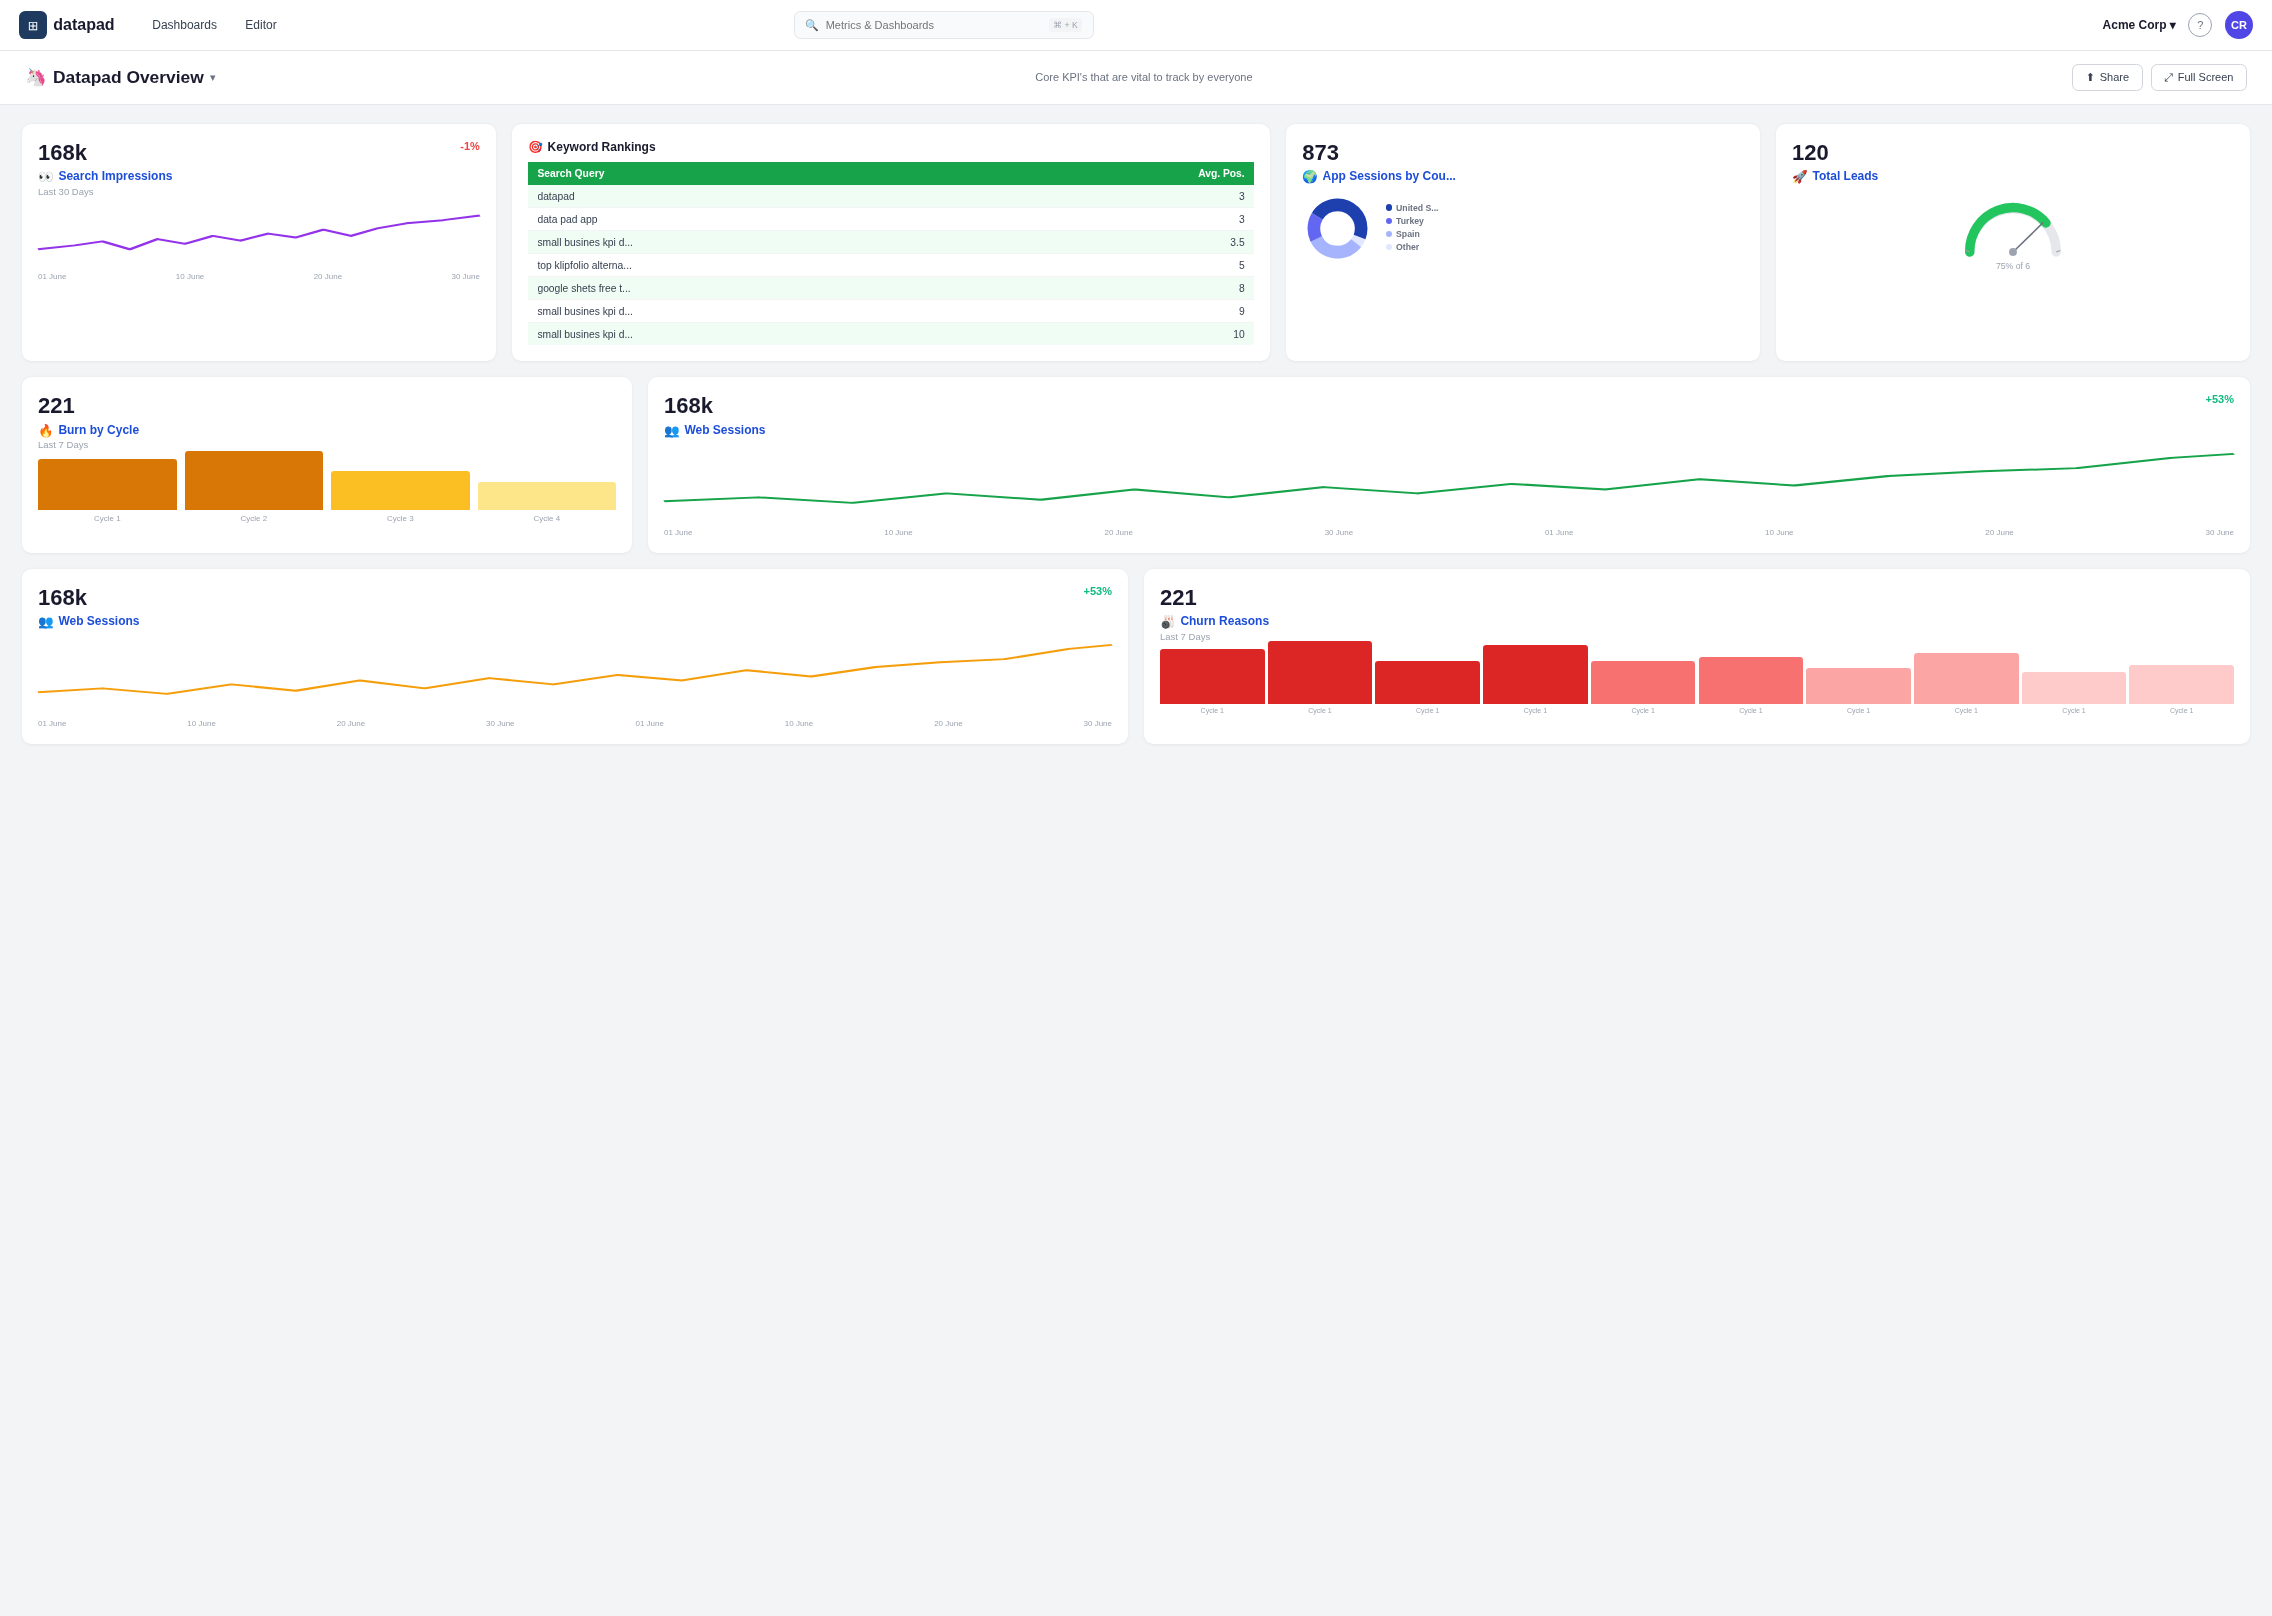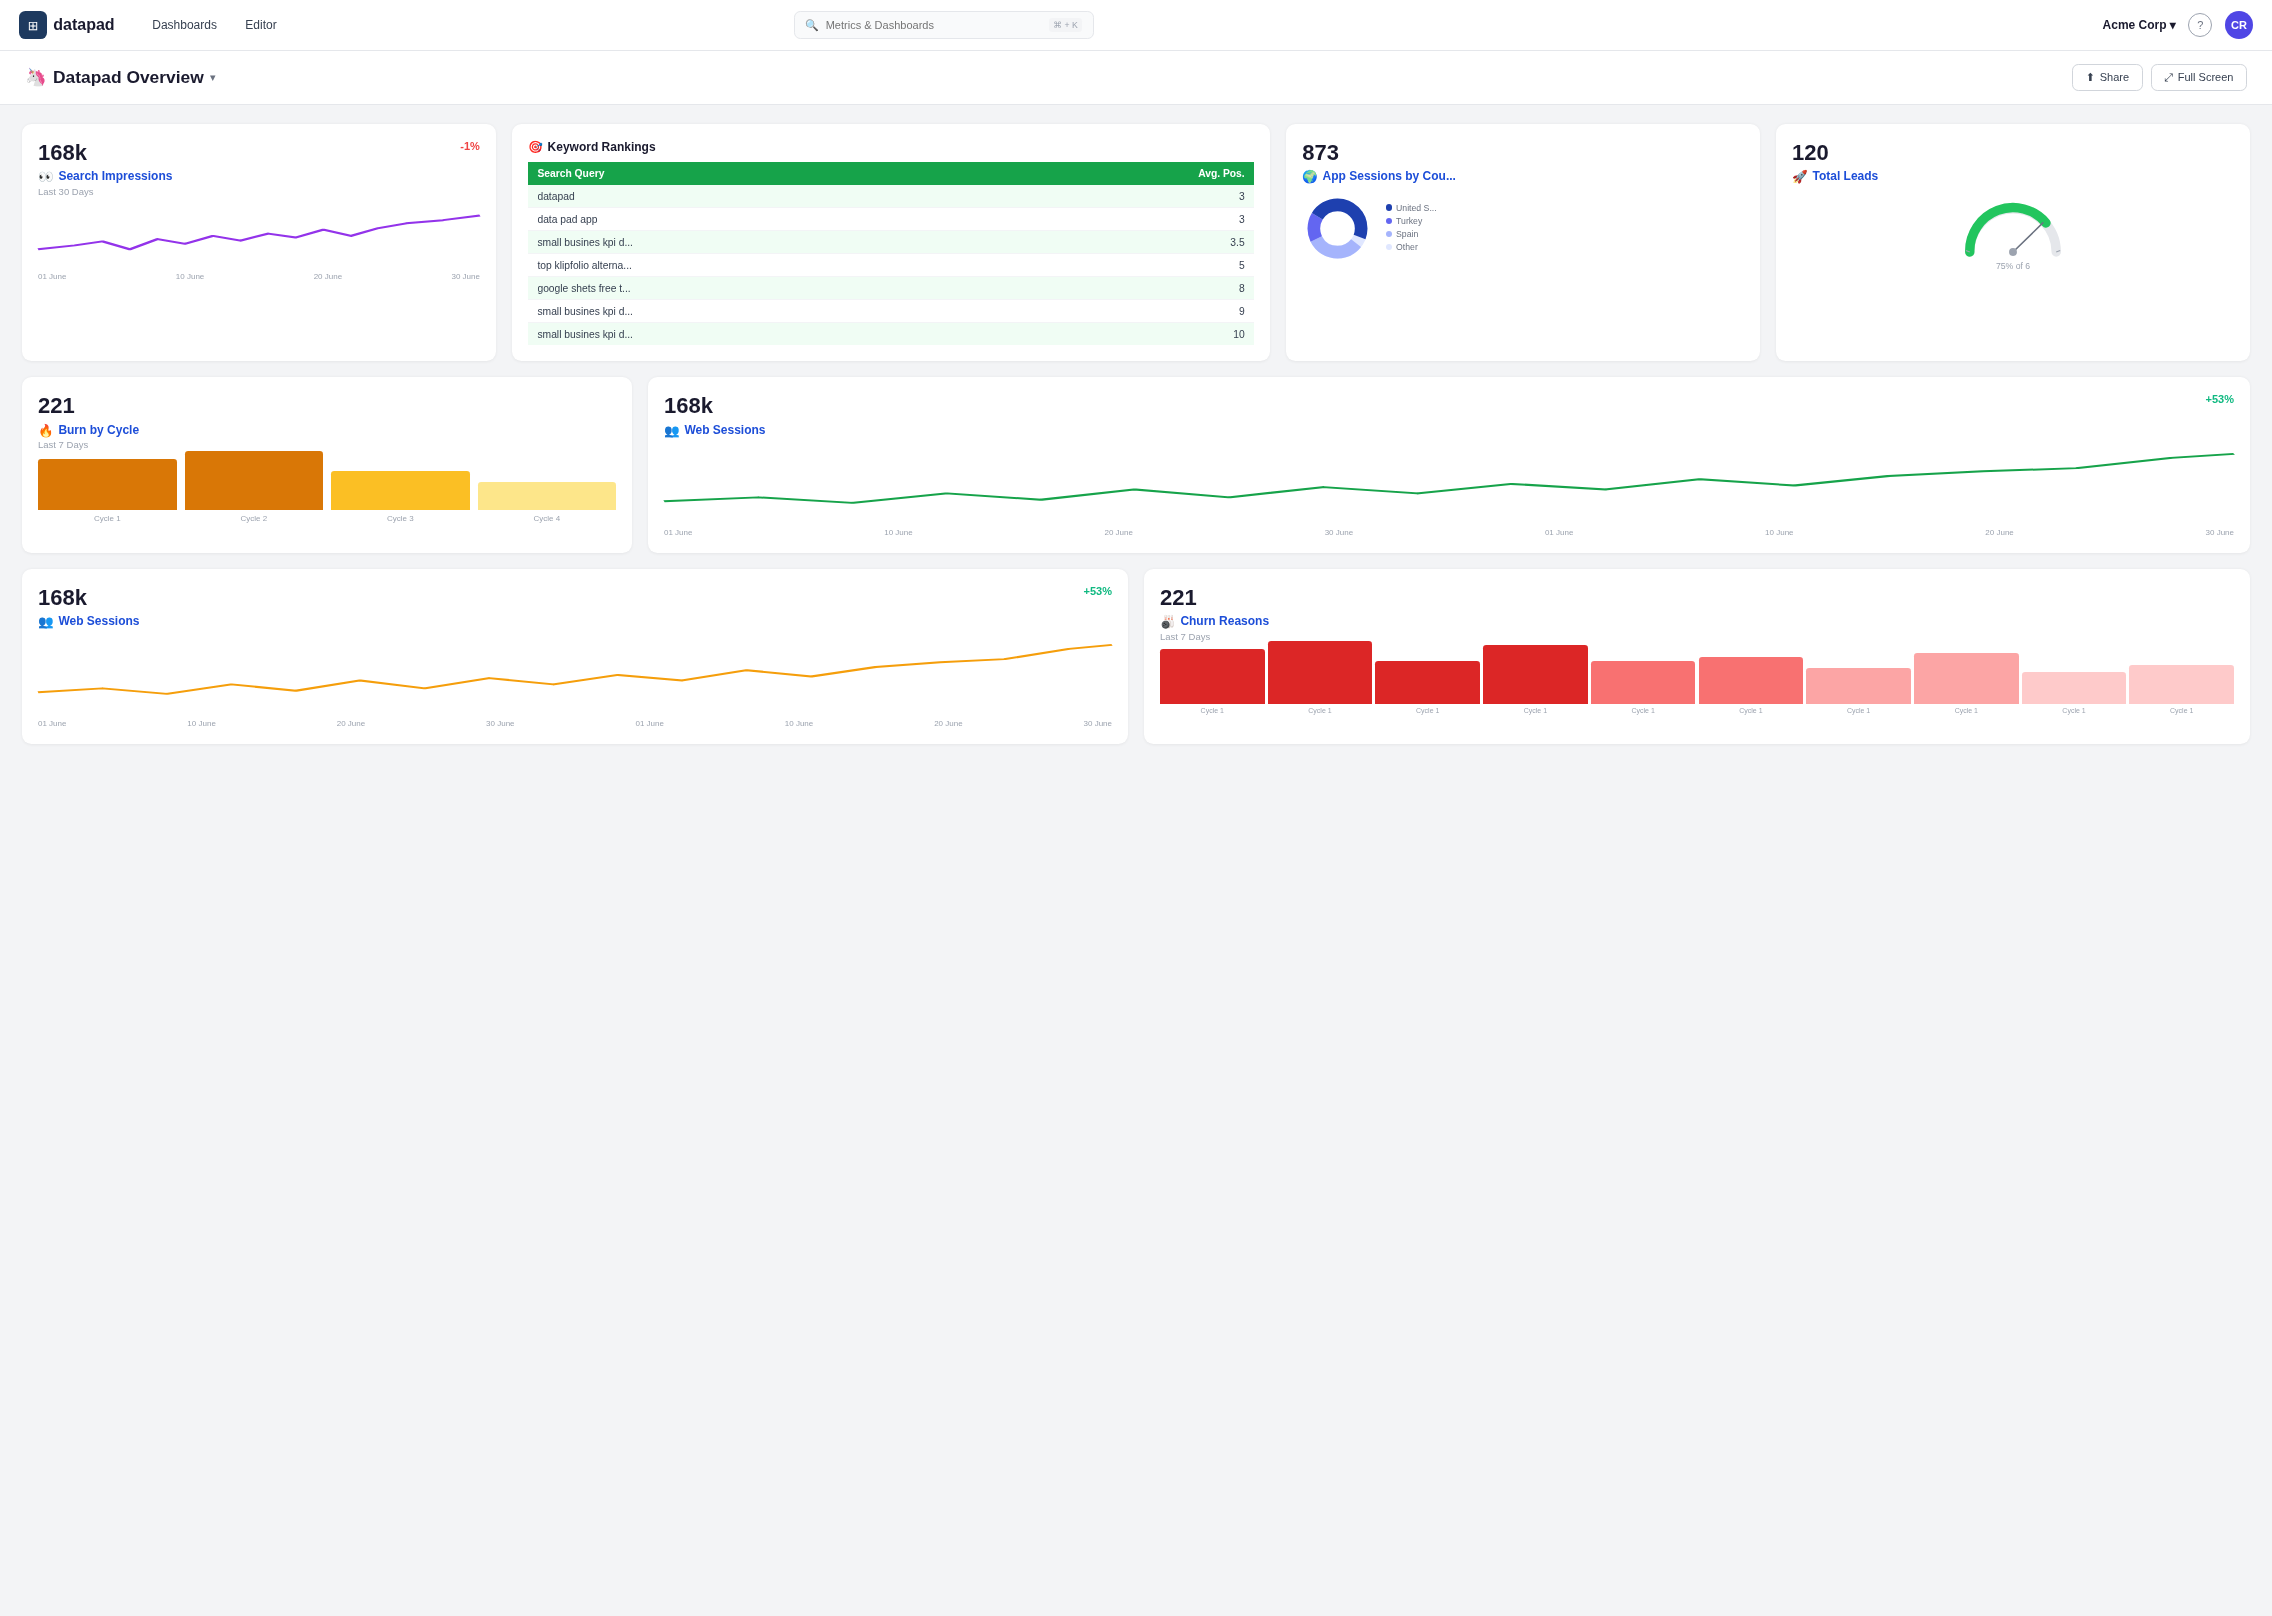--- a/index.html
+++ b/index.html
@@ -148,20 +148,21 @@
     <div class="avatar">CR</div>
   </div>
 </nav>
 
 <div class="dash-header">
   <div class="dash-title-area">
     <span class="dash-emoji">🦄</span>
     <span class="dash-title">Datapad Overview</span>
     <span class="dash-chevron">▾</span>
   </div>
+  <span class="dash-subtitle">Core KPI's that are vital to track by everyone</span>
   <div class="dash-actions">
     <button class="btn-share">
       <span>⬆</span>
       <span>Share</span>
     </button>
     <button class="btn-fullscreen">
       <span>⤢</span>
       <span>Full Screen</span>
     </button>
   </div>
@@ -238,21 +239,21 @@
           </tbody>
       </table>
     </div>
 
     <div class="card">
       <span class="card-value">873</span>
       <div class="card-title-row">
         <span>🌍</span>
         <span class="card-title">App Sessions by Cou...</span>
       </div>
-      <div class="donut-area" style="margin-top:9.5px;">
+      <div class="donut-area" style="margin-top:9.5px;font-weight:bold;">
         <svg width="71" height="71" viewBox="0 0 90 90">
           <circle cx="45" cy="45" r="30" fill="none" stroke="#e0e7ff" stroke-width="16"></circle>
           <circle cx="45" cy="45" r="30" fill="none" stroke="#a5b4fc" stroke-width="16" stroke-dasharray="60 129" stroke-dashoffset="-20"></circle>
           <circle cx="45" cy="45" r="30" fill="none" stroke="#6366f1" stroke-width="16" stroke-dasharray="30 159" stroke-dashoffset="-80"></circle>
           <circle cx="45" cy="45" r="30" fill="none" stroke="#1e40af" stroke-width="16" stroke-dasharray="90 99" stroke-dashoffset="-110"></circle>
         </svg>
         <div class="donut-legend" id="donut-legend">
             <div class="legend-item">
               <span class="legend-dot" style="background:#1e40af"></span>
               <span>United S...</span>

